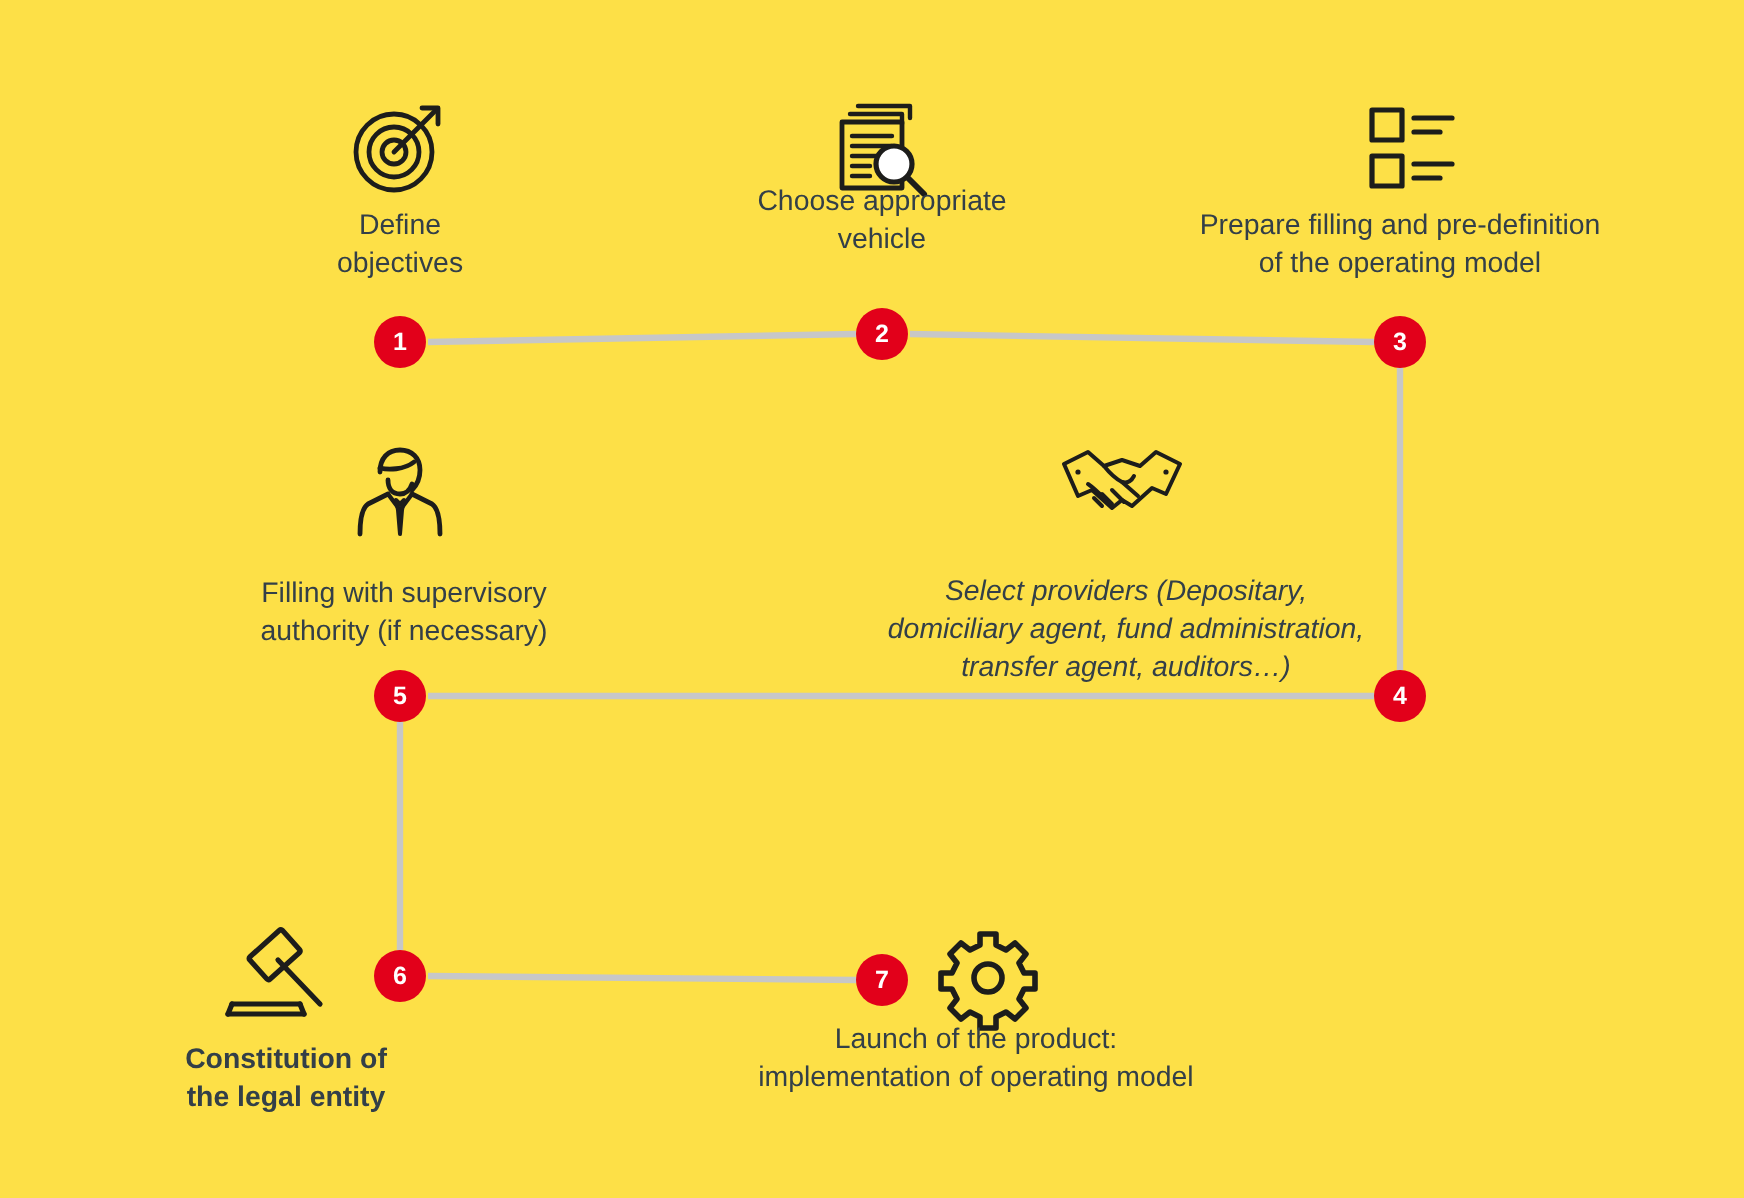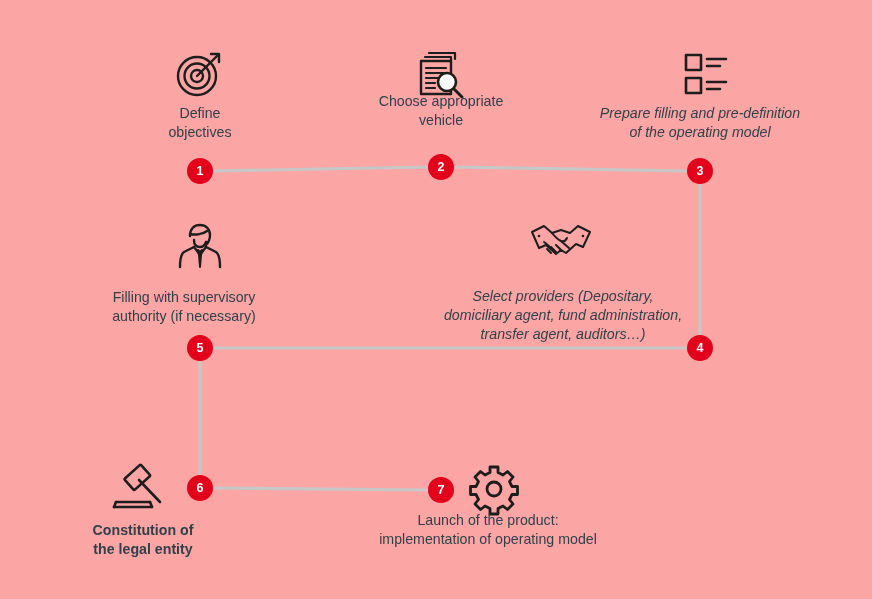--- a/index.html
+++ b/index.html
@@ -8,21 +8,21 @@
     padding: 0;
     background: #ffffff;
   }
   body {
     font-family: "Liberation Sans", sans-serif;
   }
   #canvas {
     position: relative;
     width: 872px;
     height: 599px;
-    background: #fca5a5;
+    background: #fde047;
     overflow: hidden;
   }
   
   #connectors {
     position: absolute;
     left: 0;
     top: 0;
     width: 872px;
     height: 599px;
     pointer-events: none;
@@ -107,21 +107,21 @@
 vehicle</div>
       <div class="node" style="left: 428px; top: 154px; background: rgb(226, 0, 26);">2</div>
       <div class="icon" style="left: 684px; top: 52px;">
         <svg width="44" height="44" viewBox="0 0 44 44">
           <rect x="2" y="3" width="15" height="15" fill="none" stroke="#1d1d1b" stroke-linecap="round" stroke-linejoin="round" stroke-width="2.6"></rect>
           <rect x="2" y="26" width="15" height="15" fill="none" stroke="#1d1d1b" stroke-linecap="round" stroke-linejoin="round" stroke-width="2.6"></rect>
           <path d="M23 7 H42 M23 14 H36" stroke="#1d1d1b" stroke-width="2.6" stroke-linecap="round"></path>
           <path d="M23 30 H42 M23 37 H36" stroke="#1d1d1b" stroke-width="2.6" stroke-linecap="round"></path>
         </svg>
       </div>
-      <div class="label" style="left: 582px; top: 104px; width: 236px; color: rgb(51, 63, 72); font-style: italic;">Prepare filling and pre-definition
+      <div class="label" style="left: 582px; top: 104px; width: 236px; color: rgb(51, 63, 72);">Prepare filling and pre-definition
 of the operating model</div>
       <div class="node" style="left: 687px; top: 158px; background: rgb(226, 0, 26);">3</div>
       <div class="icon" style="left: 530px; top: 220px;">
         <svg width="62" height="42" viewBox="0 0 62 42">
           <path d="M2 12 L14 6 L22 13 L31 10 L40 13 L48 6 L60 12 L53 27 L46 24 L36 33 L31 30 L26 34 L16 25 L9 28 Z" fill="none" stroke="#1d1d1b" stroke-linecap="round" stroke-linejoin="round" stroke-width="2"></path>
           <path d="M22 13 C26 18 29 20 31 21 C34 22 36 20 37 18" fill="none" stroke="#1d1d1b" stroke-linecap="round" stroke-linejoin="round" stroke-width="2"></path>
           <path d="M31 21 L39 28 M26 25 L32 31 M21 27 L26 32 M17 29 L21 33" fill="none" stroke="#1d1d1b" stroke-linecap="round" stroke-linejoin="round" stroke-width="2"></path>
           <path d="M14 22 C17 24 20 27 23 30" fill="none" stroke="#1d1d1b" stroke-linecap="round" stroke-linejoin="round" stroke-width="2"></path>
           <circle cx="9" cy="16" r="1.3" fill="#1d1d1b"></circle>
           <circle cx="53" cy="16" r="1.3" fill="#1d1d1b"></circle>
@@ -135,21 +135,21 @@
         <svg width="48" height="48" viewBox="0 0 48 48">
           <path d="M14 14 C14 7 18 3 24 3 C30 3 34 7 34 13 C34 18 32 21 30 23" fill="none" stroke="#1d1d1b" stroke-linecap="round" stroke-linejoin="round" stroke-width="2.4"></path>
           <path d="M14 12 C18 13 26 13 31 9" fill="none" stroke="#1d1d1b" stroke-linecap="round" stroke-linejoin="round" stroke-width="2.4"></path>
           <path d="M18 18 C18 22 20 25 24 25 C27 25 29 23 30 20" fill="none" stroke="#1d1d1b" stroke-linecap="round" stroke-linejoin="round" stroke-width="2.4"></path>
           <path d="M18 25 L8 30 C5 32 4 38 4 45" fill="none" stroke="#1d1d1b" stroke-linecap="round" stroke-linejoin="round" stroke-width="2.4"></path>
           <path d="M30 25 L40 30 C43 32 44 38 44 45" fill="none" stroke="#1d1d1b" stroke-linecap="round" stroke-linejoin="round" stroke-width="2.4"></path>
           <path d="M18 25 L24 33 L30 25" fill="none" stroke="#1d1d1b" stroke-linecap="round" stroke-linejoin="round" stroke-width="2.2"></path>
           <path d="M22 28 L24 30 L26 28 L25 33 L24 45 L23 33 Z" fill="none" stroke="#1d1d1b" stroke-linecap="round" stroke-linejoin="round" stroke-width="2"></path>
         </svg>
       </div>
-      <div class="label" style="left: 94px; top: 288px; width: 180px; color: rgb(51, 63, 72);">Filling with supervisory
+      <div class="label" style="left: 112px; top: 288px; width: 180px; color: rgb(51, 63, 72);">Filling with supervisory
 authority (if necessary)</div>
       <div class="node" style="left: 187px; top: 335px; background: rgb(226, 0, 26);">5</div>
       <div class="icon" style="left: 112px; top: 462px;">
         <svg width="58" height="50" viewBox="0 0 58 50">
           <rect x="14" y="8" width="22" height="15" rx="1" transform="rotate(-42 25 15)" fill="none" stroke="#1d1d1b" stroke-linecap="round" stroke-linejoin="round" stroke-width="2.6"></rect>
           <path d="M27 18 L48 40" fill="none" stroke="#1d1d1b" stroke-linecap="round" stroke-linejoin="round" stroke-width="2.6"></path>
           <path d="M4 40 H38" fill="none" stroke="#1d1d1b" stroke-linecap="round" stroke-linejoin="round" stroke-width="2.6"></path>
           <path d="M2 45 H40" fill="none" stroke="#1d1d1b" stroke-linecap="round" stroke-linejoin="round" stroke-width="2.6"></path>
           <path d="M4 40 L2 45 M38 40 L40 45" fill="none" stroke="#1d1d1b" stroke-linecap="round" stroke-linejoin="round" stroke-width="2.6"></path>
         </svg>

